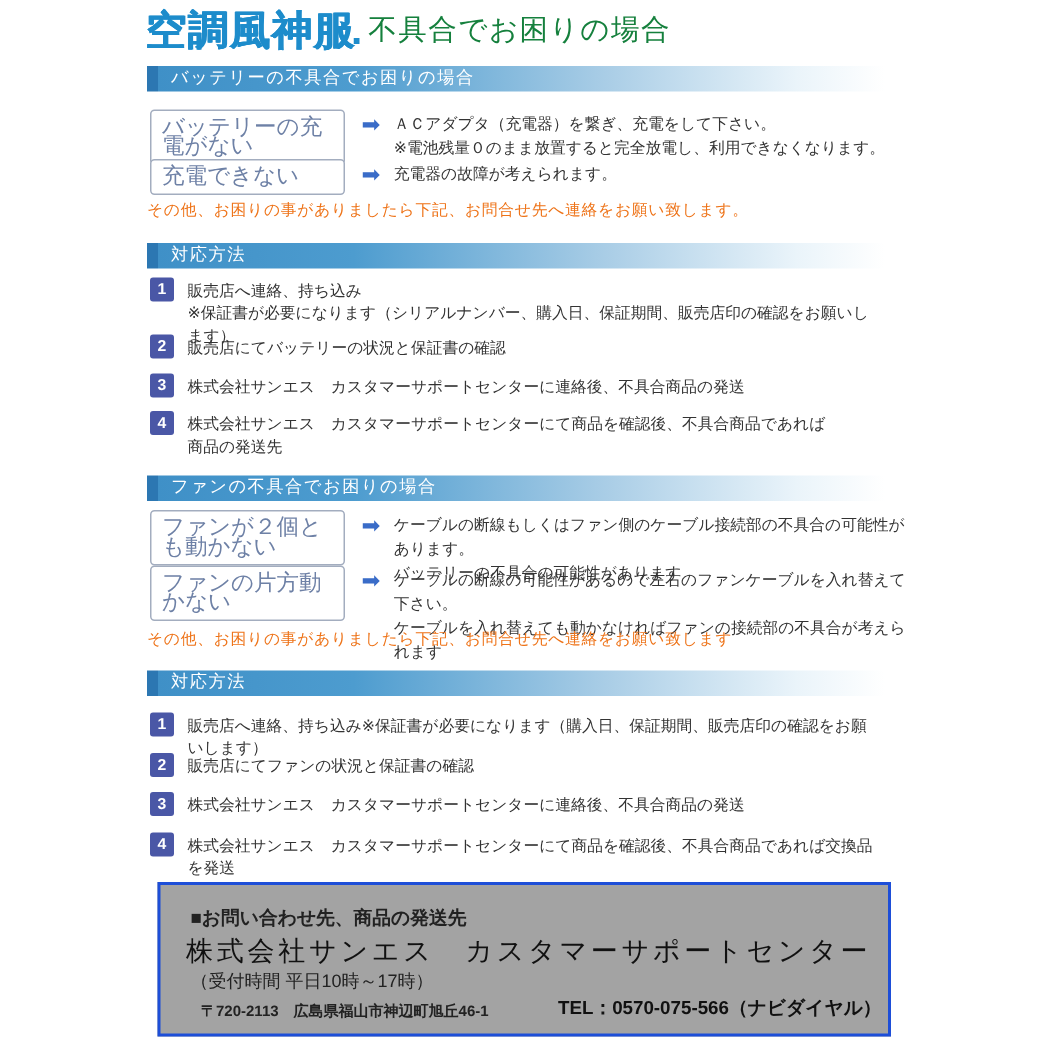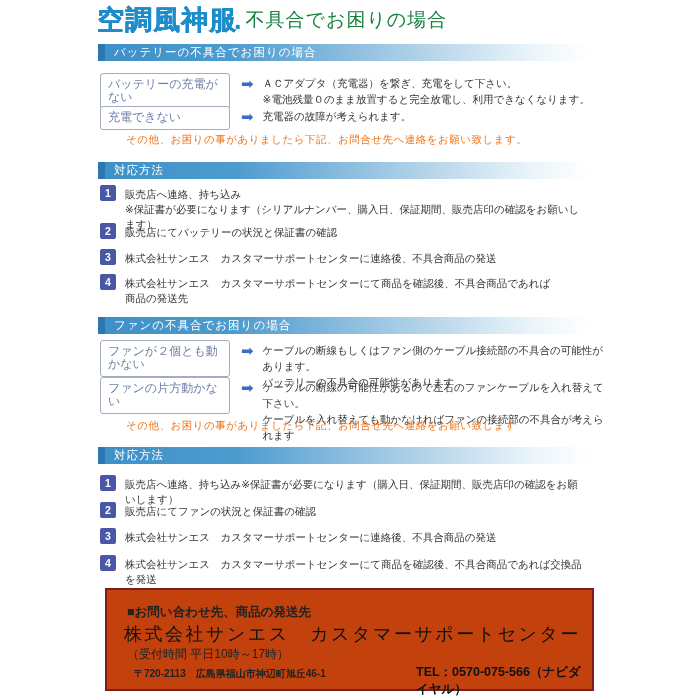--- a/index.html
+++ b/index.html
@@ -15,38 +15,38 @@
         text-shadow:0.6px 0 0 #1d8ccb, 0 0.4px 0 #1d8ccb;line-height:1.2;}
   .logo-dot{font-size:27px;font-weight:bold;color:#1d8ccb;margin-left:-7px;}
   .title-sub{font-size:19px;color:#15803d;padding-bottom:3px;letter-spacing:1px;}
   
   .bar{left:98px;width:492px;height:17px;line-height:17px;box-sizing:border-box;
        padding-left:16px;font-size:11.5px;font-weight:normal;color:#ffffff;letter-spacing:1px;
        background:linear-gradient(90deg,#2c77b2 0px,#2c77b2 7px,#3f90c7 7px,#4d9ccf 28%,#a9cde6 62%,#eaf4fa 88%,#ffffff 100%);}
   
   .qa{left:100px;display:flex;align-items:flex-start;}
   .qa-box{width:130px;box-sizing:border-box;border:1px solid #a3adbf;border-radius:3px;
-          background:#fff;padding:4px 6px 5px 7px;font-size:12px;color:#6e81a6;line-height:13px;}
+          background:#fff;padding:4px 6px 5px 7px;font-size:15px;color:#6e81a6;line-height:13px;}
   .qa-arrow{color:#3a6cc8;font-size:15px;line-height:15px;margin:3px 9px 0 11px;flex:0 0 auto;}
   .qa-answer{font-size:10.5px;color:#333;line-height:16px;padding-top:2px;max-width:350px;}
   
-  .note{left:98px;font-size:10.5px;color:#ee7318;letter-spacing:0.5px;margin-left:28px;}
+  .note{left:98px;font-size:10.5px;color:#ee7318;letter-spacing:0.5px;}
   
   .step{left:100px;display:flex;align-items:flex-start;gap:9px;}
   .step-num{flex:0 0 auto;width:16px;height:16px;background:#4a57a6;border-radius:2px;
             color:#fff;font-size:10.5px;font-weight:bold;text-align:center;line-height:16px;}
   .step-text{font-size:10.5px;color:#333;line-height:15px;padding-top:2px;max-width:462px;}
   
   .contact{left:105px;top:588px;width:489px;height:103px;box-sizing:border-box;
-           border:2px solid #7f1d1d;background:#c2410c;}
+           border:2px solid #1d4ed8;background:#a3a3a3;}
   .c-heading{position:absolute;left:20px;top:14px;font-size:12.5px;font-weight:bold;color:#222;}
   .c-company{position:absolute;left:17px;top:32px;font-size:18px;color:#111;letter-spacing:2.5px;}
   .c-hours{position:absolute;left:20px;top:56px;font-size:12px;color:#222;}
   .c-postal{position:absolute;left:27px;top:77px;font-size:10px;font-weight:bold;color:#222;}
-  .c-tel{position:absolute;left:265px;top:74px;font-size:12.5px;font-weight:bold;color:#111;margin-left:44px;}
+  .c-tel{position:absolute;left:265px;top:74px;font-size:12.5px;font-weight:bold;color:#111;}
 </style>
 </head>
 <body>
 
 <div class="abs title-row">
   <span class="logo">空調風神服</span>
     <span class="logo-dot">.</span>
   <span class="title-sub">不具合でお困りの場合</span>
 </div>
 

